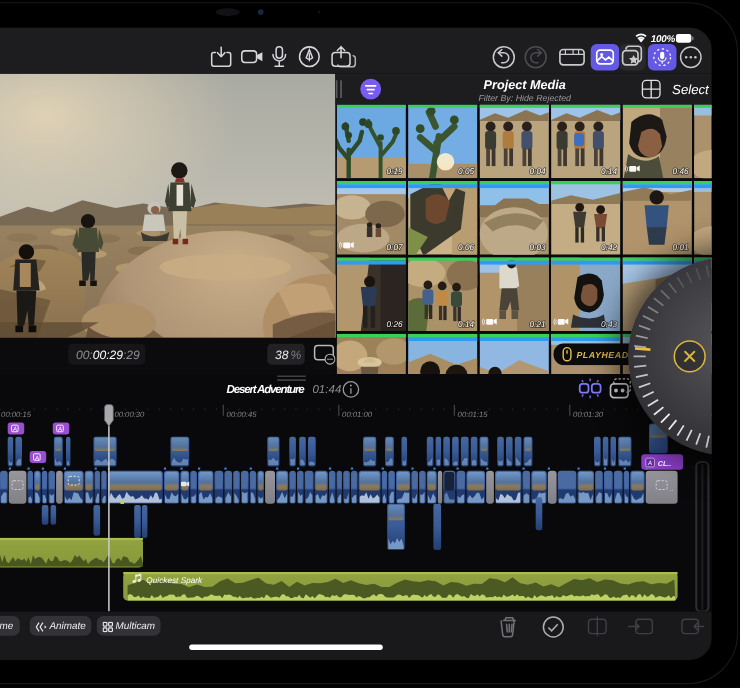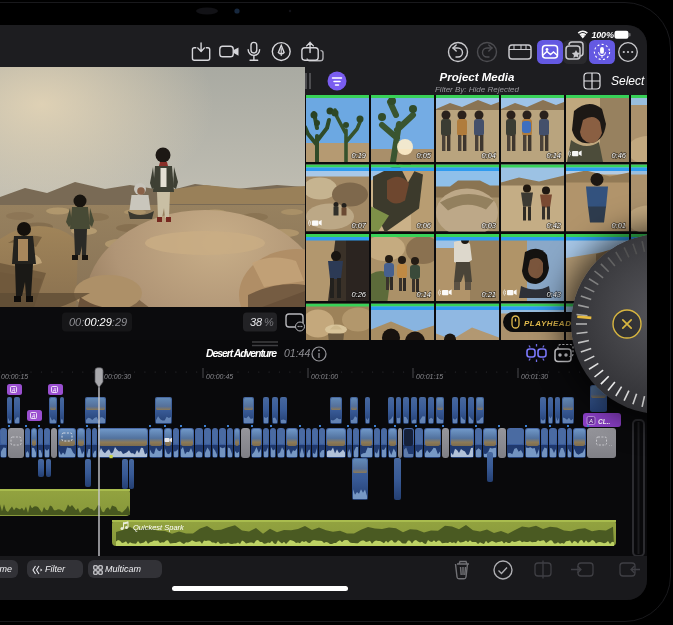--- a/index.html
+++ b/index.html
@@ -1136,22 +1136,22 @@
 <line x1="591.3" y1="317.9" x2="577.3" y2="316.7" stroke="#e8bc3f" stroke-width="2.6"></line>
   <circle cx="627" cy="324" r="14" fill="rgba(24,24,26,0.45)" stroke="#d8b640" stroke-width="1.4"></circle>
   <path d="M622.8 319.8 l8.4 8.4 M631.2 319.8 l-8.4 8.4" stroke="#d8b640" stroke-width="1.7" stroke-linecap="round"></path>
  </svg>
 
  <div class="abs" id="botbar"></div>
  <div class="btn" style="left:-12px;top:535px;width:30px;text-align:right;padding-right:6px">me</div>
  <div class="btn" style="left:27px;top:535px;width:56px"><svg style="position:absolute;left:5px;top:4.5px" width="11" height="10" viewBox="0 0 11 10" fill="none" stroke="#e8e8ec" stroke-width="1.1">
         <path d="M3.5 1 L1 5 l2.5 4 M7 1 L4.5 5 L7 9"></path>
         <path d="M8.5 3.5 l1.8 1.5 -1.8 1.5 z" fill="#e8e8ec" stroke="none"></path>
-      </svg><span style="padding-left:18px">Filter</span></div>
- <div class="btn" style="left:88px;top:535px;width:74px"><svg style="position:absolute;left:5px;top:4.5px" width="10" height="10" viewBox="0 0 10 10" fill="none" stroke="#e8e8ec" stroke-width="1.1">
+      </svg><span style="padding-left:18px">Animate</span></div>
+ <div class="btn" style="left:88px;top:535px;width:58px"><svg style="position:absolute;left:5px;top:4.5px" width="10" height="10" viewBox="0 0 10 10" fill="none" stroke="#e8e8ec" stroke-width="1.1">
         <rect x="0.8" y="0.8" width="3.4" height="3.4" rx="0.8"></rect>
         <rect x="5.8" y="0.8" width="3.4" height="3.4" rx="0.8"></rect>
         <rect x="0.8" y="5.8" width="3.4" height="3.4" rx="0.8"></rect>
         <rect x="5.8" y="5.8" width="3.4" height="3.4" rx="0.8"></rect>
       </svg><span style="padding-left:17px">Multicam</span></div>
  <svg class="abs" style="left:440px;top:533px" width="200" height="24" viewBox="0 0 200 24">
   <g fill="none" stroke="#717175" stroke-width="1.4">
    <path d="M17 6 h12 m-10 0 l1-2.5 h6 l1 2.5 m-11.5 0 l1.5 13 a2 2 0 0 0 2 1.8 h5 a2 2 0 0 0 2-1.8 l1.5-13"></path>
    <line x1="20.5" y1="9" x2="21.2" y2="17"></line>
         <line x1="23" y1="9" x2="23" y2="17"></line>

